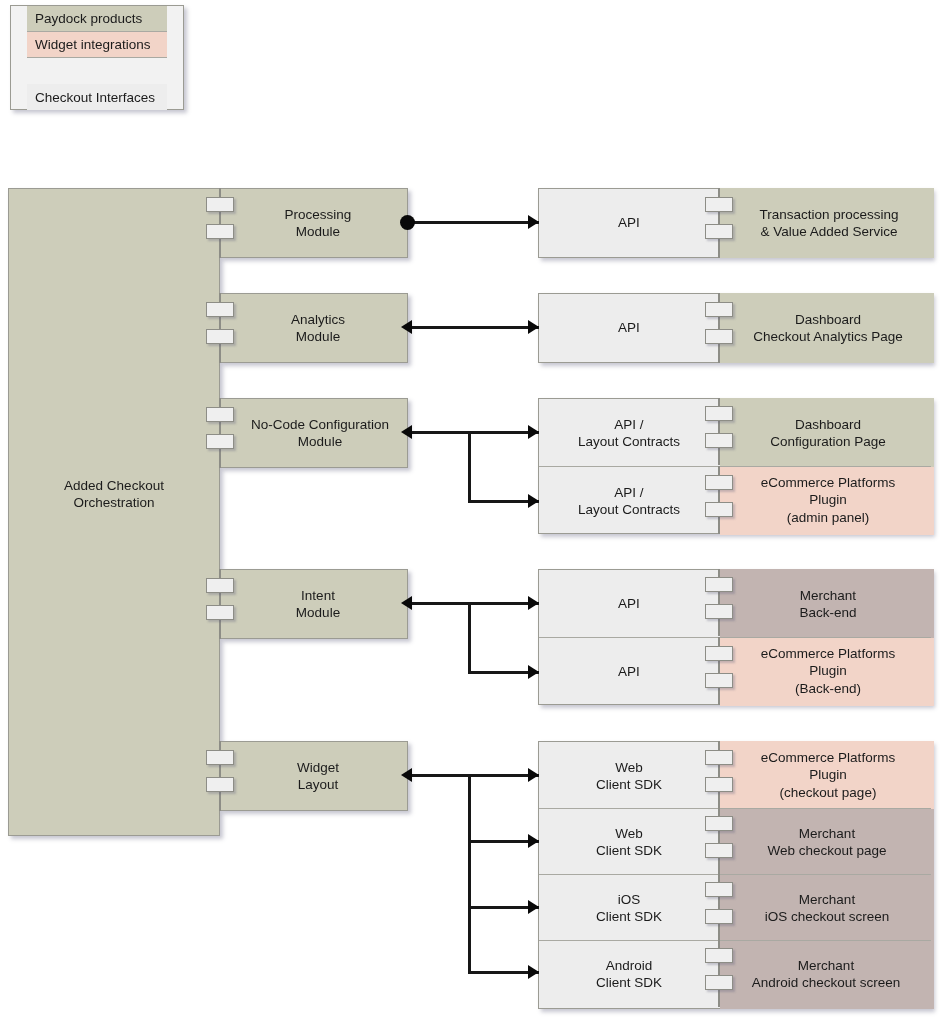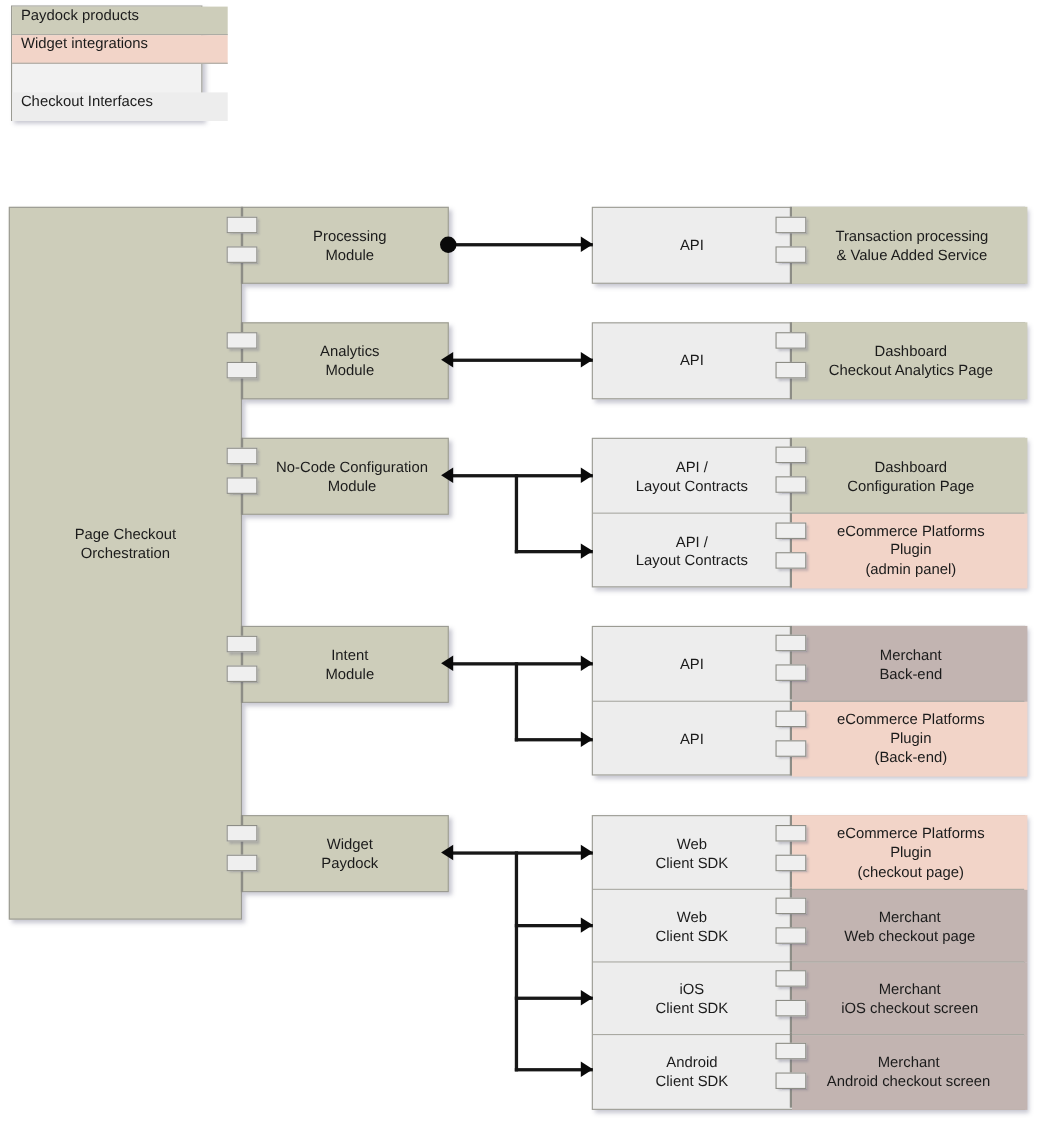--- a/index.html
+++ b/index.html
@@ -25,23 +25,23 @@
     white-space:pre-line;pointer-events:none;
   }
 
   
   #legend{
     position:absolute;left:10px;top:5px;width:174px;height:105px;
     box-sizing:border-box;border:1px solid #9b9b93;background:#f2f2f2;
     box-shadow:3px 3px 4px rgba(90,90,120,0.34);
   }
   .lg-row{
-    position:absolute;left:0;width:196px;height:26px;box-sizing:border-box;
+    position:absolute;left:16px;width:140px;height:26px;box-sizing:border-box;
     border-bottom:1px solid #a9a9a2;
-    display:flex;align-items:flex-start;
+    display:flex;align-items:center;
   }
   .lg-row:last-child{border-bottom:none;}
   .lg-row span{
     padding-left:8px;font-size:13.5px;color:#1b1b1b;
   }
 
   
   .c-paydock{background:#cdcdba;}
   .c-integration{background:#f2d4c8;}
   .c-merchant{background:#c2b4b1;}
@@ -85,42 +85,42 @@
     </div>
     <div class="lg-row c-integration" style="top:26px;">
       <span>Widget integrations</span>
     </div>
     <div class="lg-row c-interface" style="top:78px;">
       <span>Checkout Interfaces</span>
     </div>
   </div>
 
   <div class="bx c-paydock" style="left:8px;top:188px;width:212px;height:648px;"></div>
-  <div class="lbl" style="left:8px;top:470px;width:212px;height:48px;">Page Checkout
+  <div class="lbl" style="left:8px;top:470px;width:212px;height:48px;">Added Checkout
 Orchestration</div>
 
   <div class="bx c-paydock" style="left:220px;top:188px;width:188px;height:70px;"></div>
   <div class="lbl" style="left:228px;top:198px;width:180px;height:50px;">Processing
 Module</div>
 
   <div class="bx c-paydock" style="left:220px;top:293px;width:188px;height:70px;"></div>
   <div class="lbl" style="left:228px;top:303px;width:180px;height:50px;">Analytics
 Module</div>
 
   <div class="bx c-paydock" style="left:220px;top:398px;width:188px;height:70px;"></div>
   <div class="lbl" style="left:232px;top:408px;width:176px;height:50px;">No-Code Configuration
 Module</div>
 
   <div class="bx c-paydock" style="left:220px;top:569px;width:188px;height:70px;"></div>
   <div class="lbl" style="left:228px;top:579px;width:180px;height:50px;">Intent
 Module</div>
 
   <div class="bx c-paydock" style="left:220px;top:741px;width:188px;height:70px;"></div>
   <div class="lbl" style="left:228px;top:751px;width:180px;height:50px;">Widget
-Paydock</div>
+Layout</div>
 
   <div class="port-stem" style="left:219px;top:188px;height:70px;"></div>
   <div class="port" style="left:206px;top:197px;"></div>
   <div class="port" style="left:206px;top:224px;"></div>
 
   <div class="port-stem" style="left:219px;top:293px;height:70px;"></div>
   <div class="port" style="left:206px;top:302px;"></div>
   <div class="port" style="left:206px;top:329px;"></div>
 
   <div class="port-stem" style="left:219px;top:398px;height:70px;"></div>

